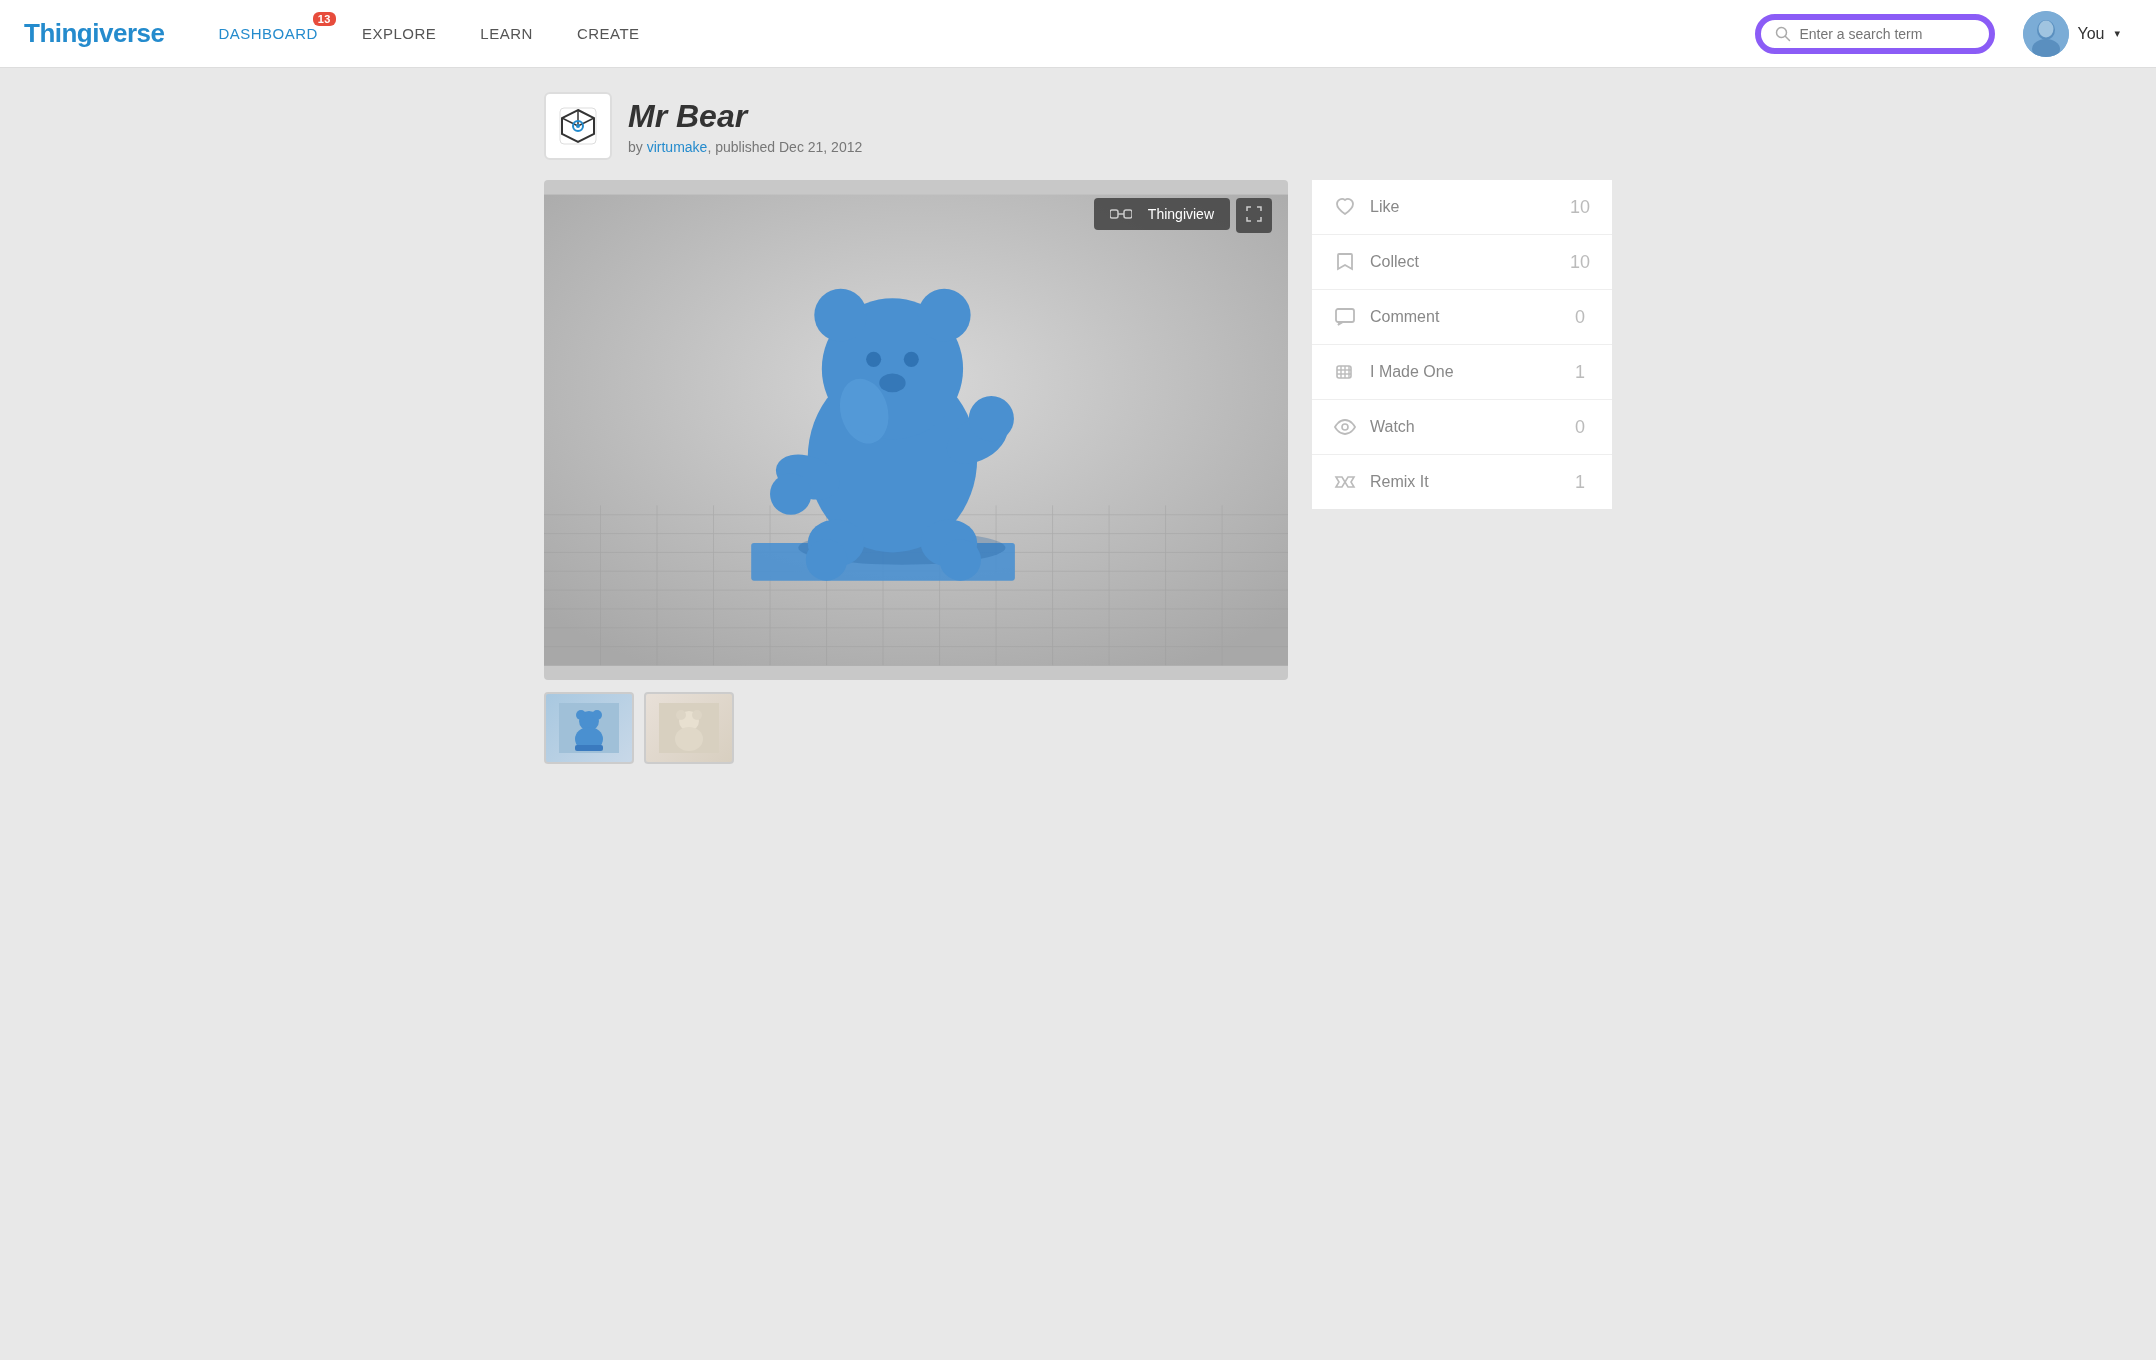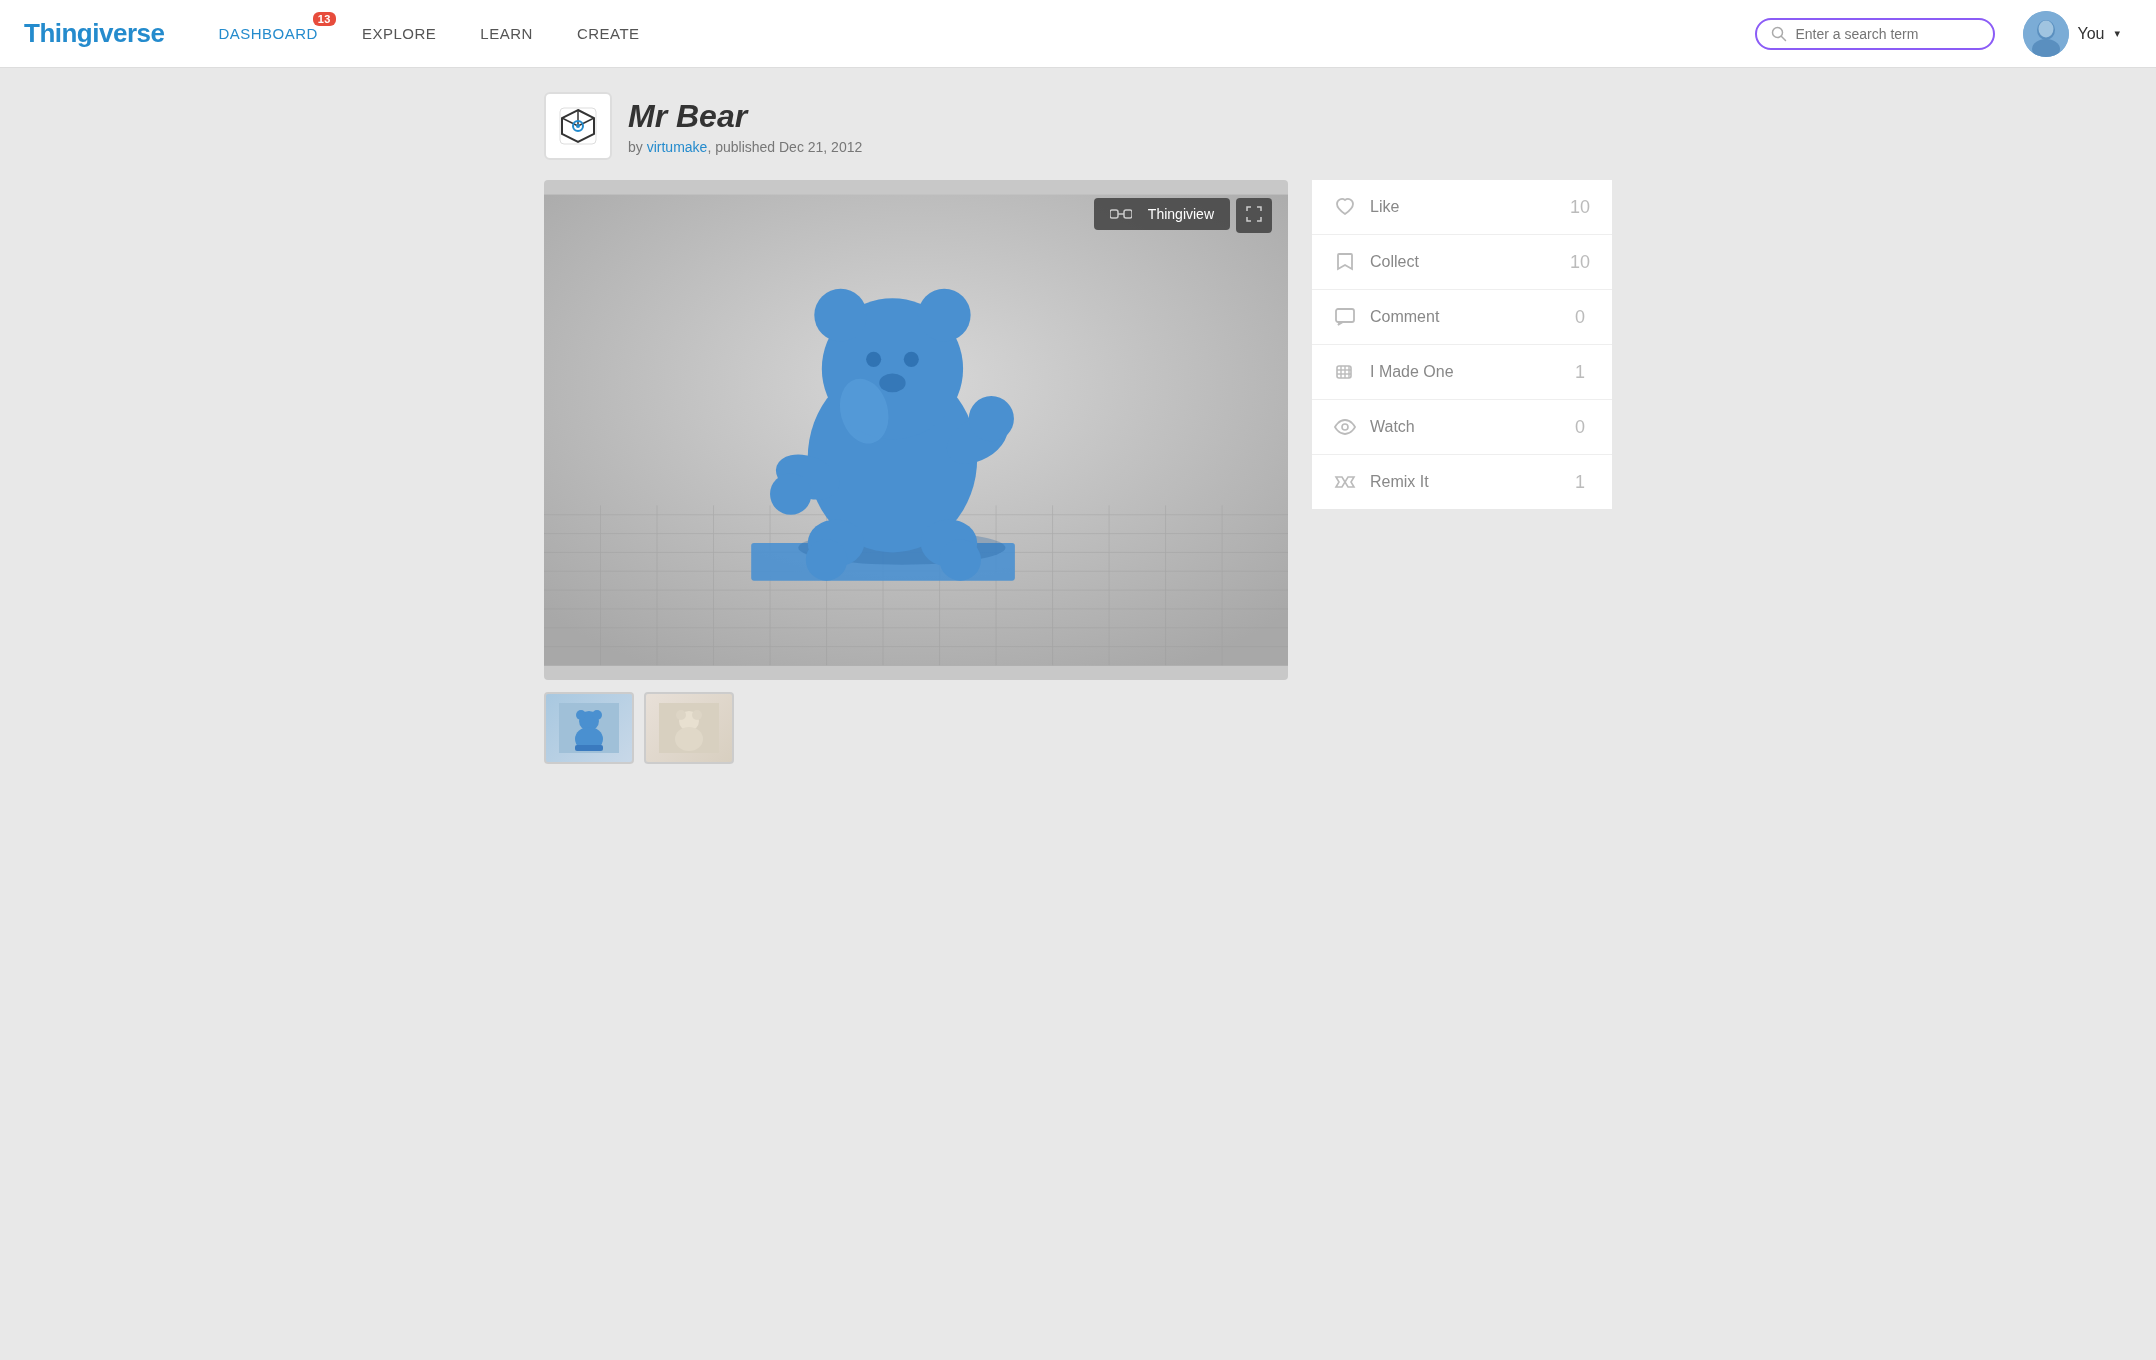--- a/index.html
+++ b/index.html
@@ -55,21 +55,21 @@
       padding: 1px 5px;
       position: absolute;
       top: 12px;
       right: 4px;
       min-width: 20px;
       text-align: center;
     }
     .nav-search {
       display: flex;
       align-items: center;
-      border: 2px solid #8b5cf6;
+      border: 6px solid #8b5cf6;
       border-radius: 20px;
       padding: 6px 14px;
       background: #fff;
       margin-right: 16px;
       width: 240px;
     }
     .nav-search input {
       border: none;
       outline: none;
       font-size: 14px;

